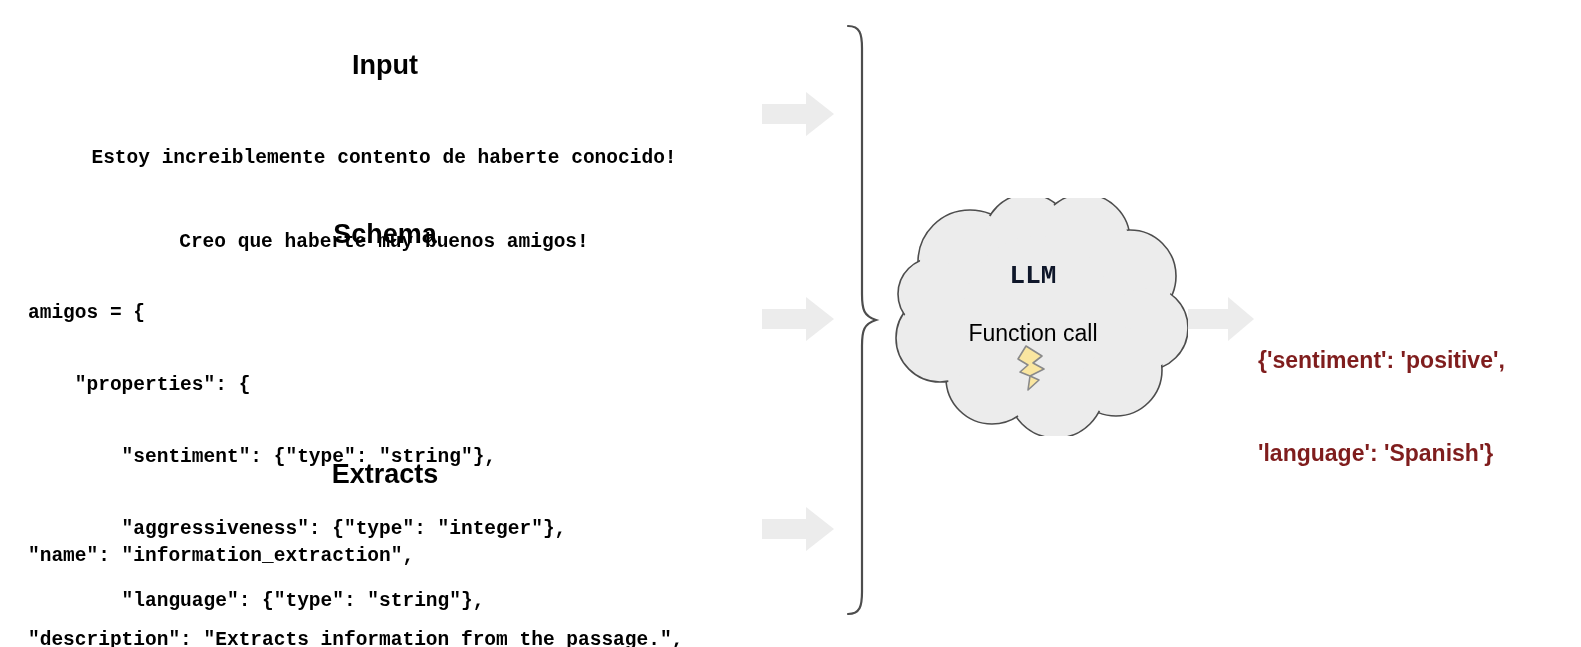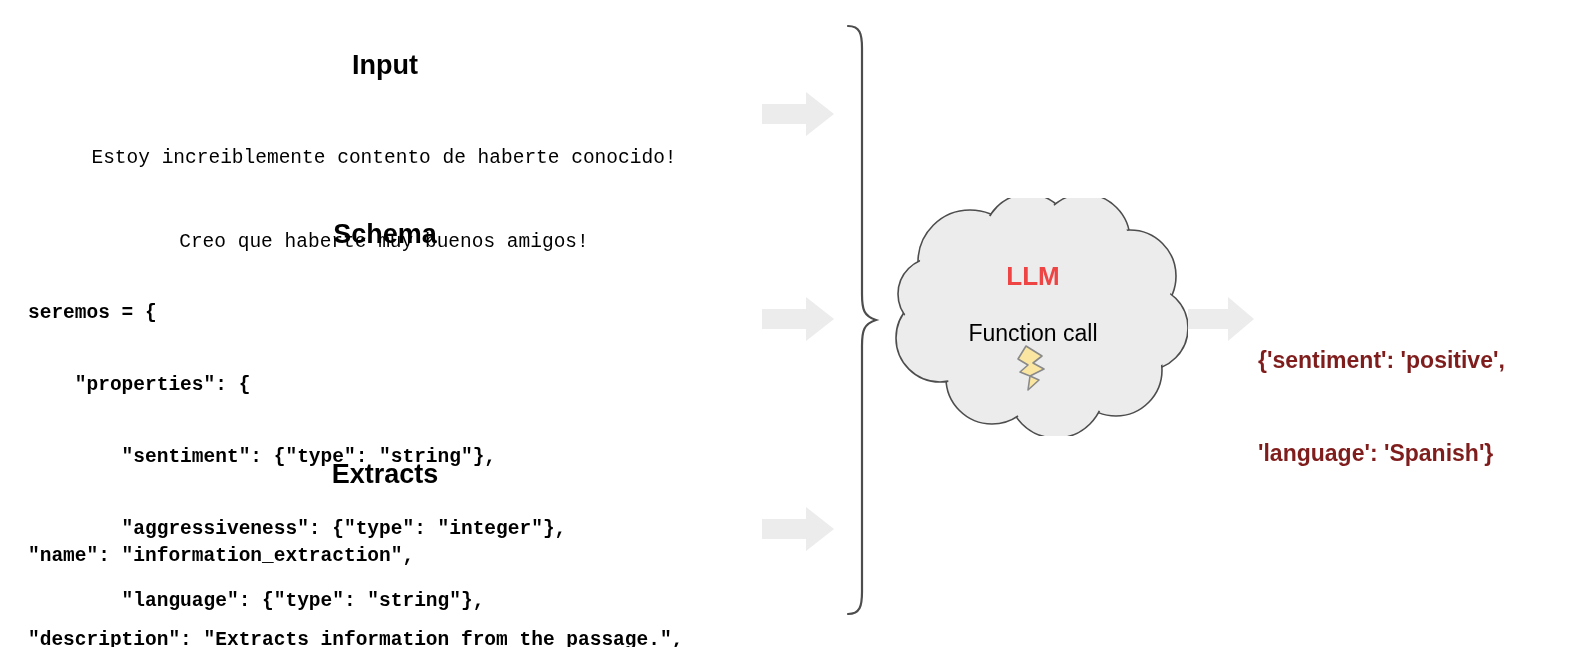--- a/index.html
+++ b/index.html
@@ -39,21 +39,21 @@
     white-space: pre;
   }
   .code-line {
     white-space: pre;
     font-family: "Liberation Mono", monospace;
   }
 
   .input-text {
     position: absolute;
     font-family: "Liberation Mono", monospace;
-    font-weight: normal;
+    font-weight: bold;
     font-size: 19.5px;
     line-height: 28px;
     color: #000000;
     text-align: center;
     white-space: pre;
   }
 
   .schema-code .code-line { line-height: 28px; }
   .function-code .code-line { line-height: 40px; }
 
@@ -64,26 +64,26 @@
   .brace-svg {
     position: absolute;
   }
 
   .cloud-svg {
     position: absolute;
   }
 
   .cloud-label-llm {
     position: absolute;
-    font-family: Liberation Sans, sans-serif;
+    font-family: Liberation Mono, monospace;
     font-weight: bold;
     font-size: 26px;
     line-height: 28px;
     text-align: center;
-    color: #ef4444;
+    color: #0f172a;
     white-space: nowrap;
   }
   .cloud-label-fn {
     position: absolute;
     font-family: "Liberation Sans", sans-serif;
     font-weight: normal;
     font-size: 23px;
     line-height: 26px;
     text-align: center;
     color: #000000;
@@ -109,21 +109,21 @@
   <div class="section-heading" style="left:285px; top:50px; width:200px;">Input</div>
 
   <div class="input-text" style="left:0px; top:88px; width:768px;">
     <div class="code-line">Estoy increiblemente contento de haberte conocido!</div>
     <div class="code-line">Creo que haberte muy buenos amigos!</div>
   </div>
 
   <div class="section-heading" style="left:285px; top:219px; width:200px;">Schema</div>
 
   <div class="code-block schema-code" style="left:28px; top:255px;">
-    <div class="code-line">seremos = {</div>
+    <div class="code-line">amigos = {</div>
     <div class="code-line">    "properties": {</div>
     <div class="code-line">        "sentiment": {"type": "string"},</div>
     <div class="code-line">        "aggressiveness": {"type": "integer"},</div>
     <div class="code-line">        "language": {"type": "string"},</div>
     
   </div>
 
   <div class="section-heading" style="left:285px; top:459px; width:200px;">Extracts</div>
 
   <div class="code-block function-code" style="left:28px; top:492px;">

